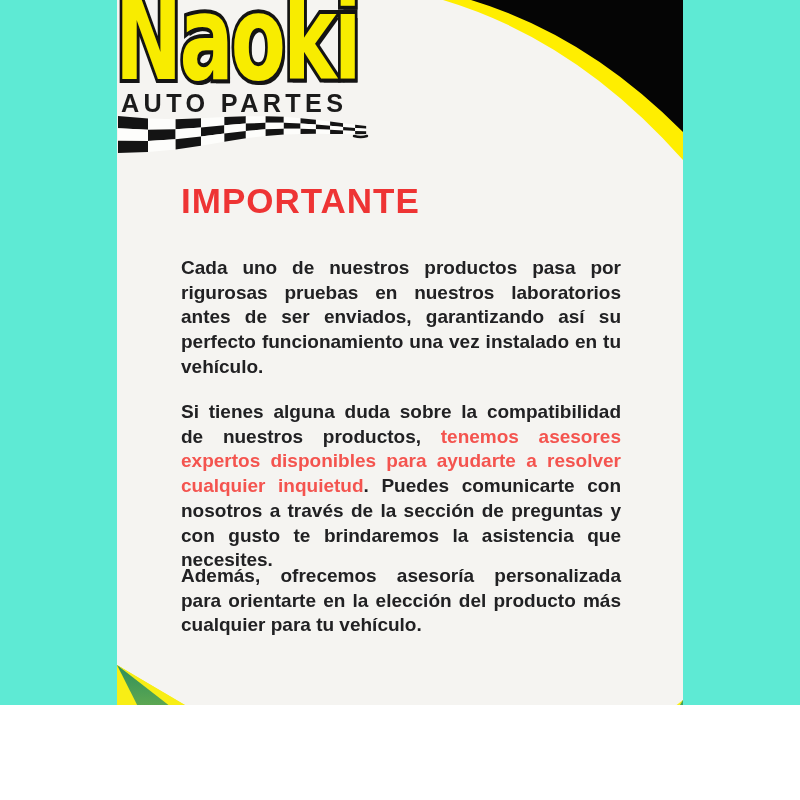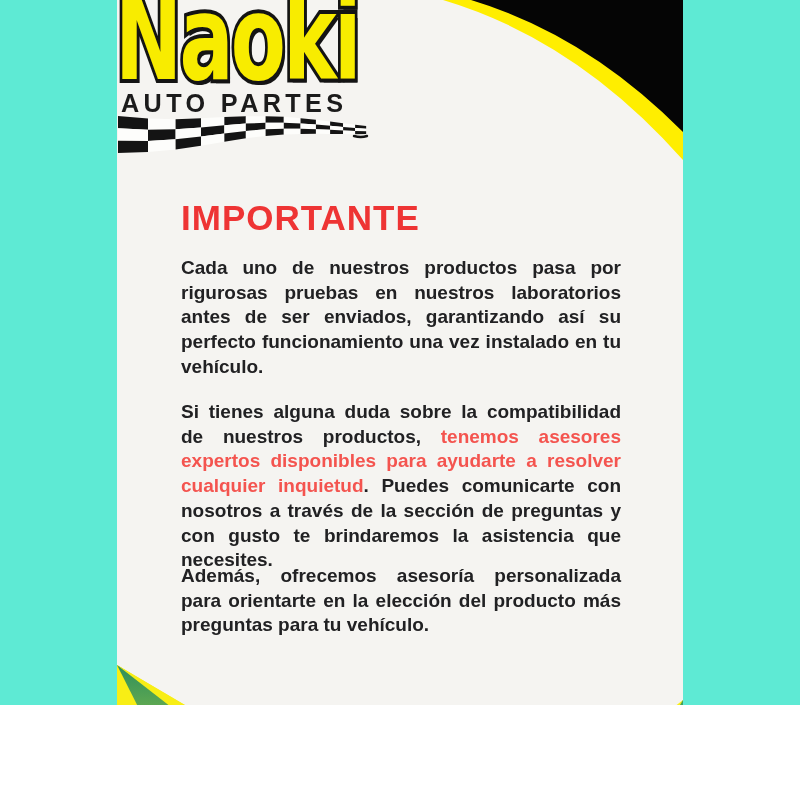--- a/index.html
+++ b/index.html
@@ -17,21 +17,21 @@
             text-shadow:4px 4px 0 #141414;
             transform:scaleX(.68);transform-origin:0 0;}
   .subtitle{position:absolute;left:4px;top:88px;font-size:26px;font-weight:700;
             letter-spacing:4.5px;color:#1b1b1b;white-space:nowrap;
             transform:scaleX(.97);transform-origin:0 0;}
   .flag{position:absolute;left:1px;top:112px;width:252px;height:46px;}
   .tagline{position:absolute;left:5px;top:151px;font-size:15.5px;font-weight:700;
            letter-spacing:.3px;color:#e92c3d;white-space:pre;}
 
   
-  .heading{position:absolute;left:64px;top:200px;margin:0;font-size:35px;font-weight:800;
+  .heading{position:absolute;left:64px;top:183px;margin:0;font-size:35px;font-weight:800;
            letter-spacing:1px;color:#ee3434;line-height:1;}
   .para{position:absolute;left:64px;width:440px;margin:0;font-size:19px;font-weight:700;
         line-height:24.7px;color:#212123;text-align:justify;}
   .p1{top:256px;} .p2{top:400px;} .p3{top:564px;}
   .hl{color:#f4544f;}
 </style>
 </head>
 <body>
 
 <div class="canvas">
@@ -115,15 +115,15 @@
           <polygon points="237.1251046294192,19.01263520398563 248.1550962590657,19.34348131372665 248.1550962590657,22.050798413139773 237.1251046294192,22.147809236774556" fill="#141414"></polygon>
         </svg>
     </div>
 
     <h1 class="heading">IMPORTANTE</h1>
 
     <p class="para p2"><span>Si tienes alguna duda sobre la compatibilidad de nuestros productos, </span><span class="hl">tenemos asesores expertos disponibles para ayudarte a resolver cualquier inquietud</span><span>. Puedes comunicarte con nosotros a través de la sección de preguntas y con gusto te brindaremos la asistencia que necesites.</span></p>
 
     <p class="para p1">Cada uno de nuestros productos pasa por rigurosas pruebas en nuestros laboratorios antes de ser enviados, garantizando así su perfecto funcionamiento una vez instalado en tu vehículo.</p>
 
-    <p class="para p3">Además, ofrecemos asesoría personalizada para orientarte en la elección del producto más preguntas para tu vehículo.</p>
+    <p class="para p3">Además, ofrecemos asesoría personalizada para orientarte en la elección del producto más cualquier para tu vehículo.</p>
   </div>
 </div>
 
 </body></html>

